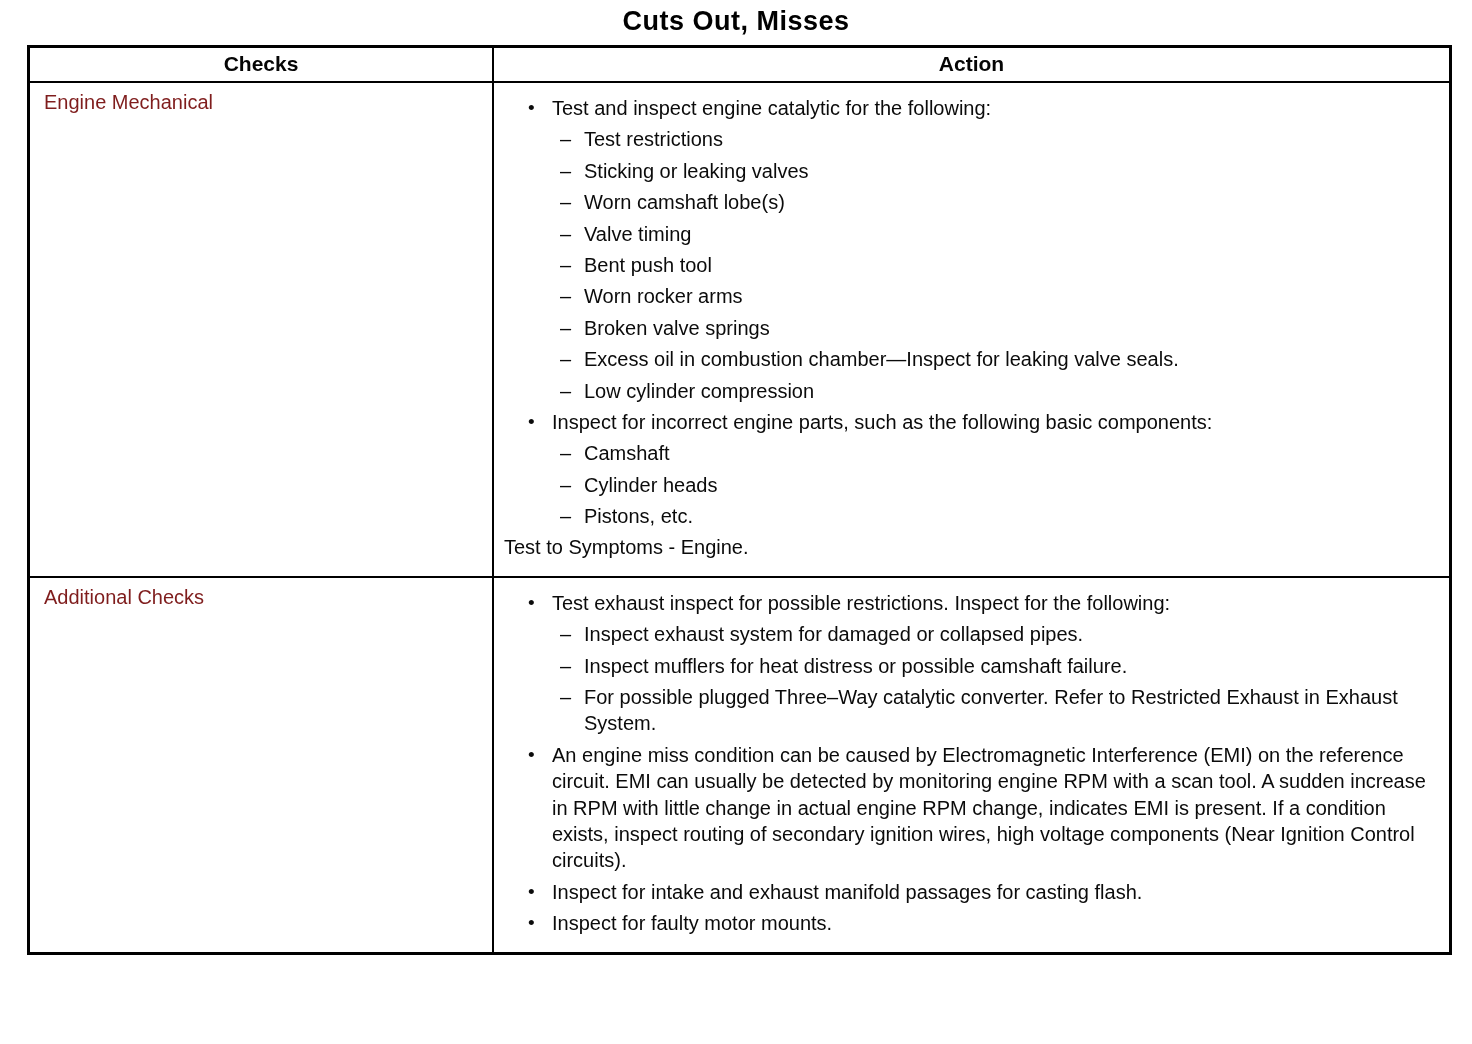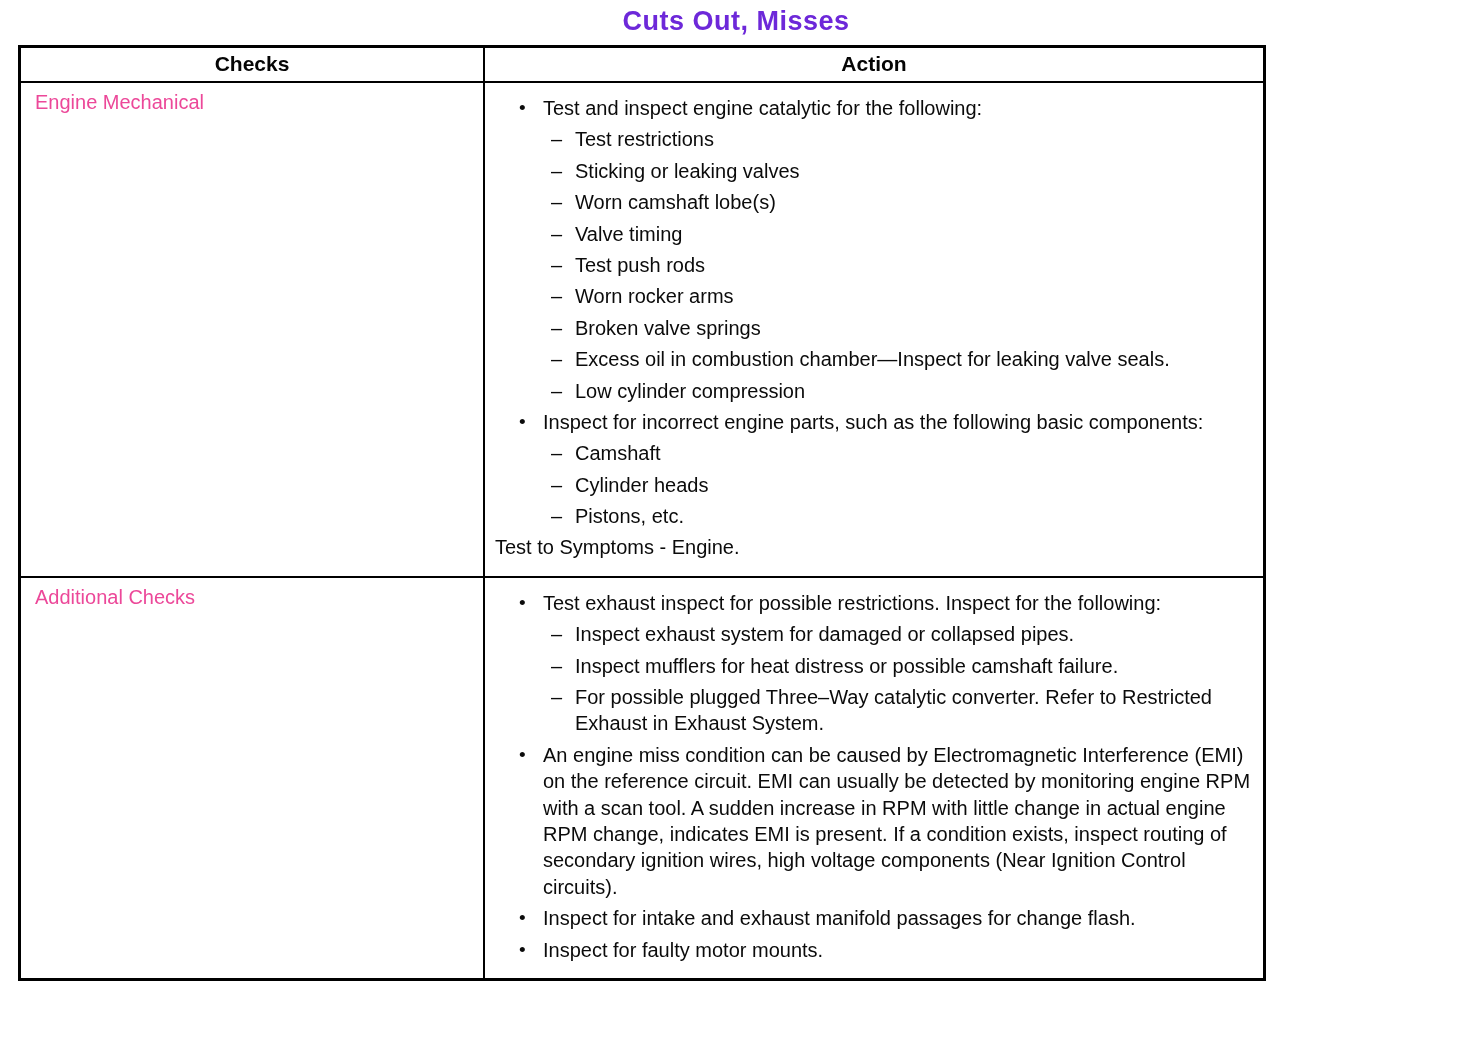--- a/index.html
+++ b/index.html
@@ -16,47 +16,47 @@
     font-family: "Liberation Sans", sans-serif;
     position: relative;
     overflow: hidden;
   }
   .title {
     margin: 6px 0 8px 0;
     text-align: center;
     font-size: 27px;
     font-weight: 700;
     letter-spacing: 0.5px;
-    color: #6d28d9;
+    color: #000000;
   }
   .diag-table {
     border-collapse: collapse;
-    margin-left: 18px;
-    width: 1248px;
+    margin-left: 27px;
+    width: 1425px;
     table-layout: fixed;
     border: 3px solid #000;
   }
   .diag-table th {
     border: 2px solid #000;
     font-size: 21px;
     font-weight: 700;
     text-align: center;
     padding: 4px 6px 5px 6px;
     color: #050505;
   }
   .diag-table td {
     border: 2px solid #000;
     vertical-align: top;
     padding: 8px 10px 10px 10px;
   }
   th.col-checks, td.check-cell { width: 450px; }
   .check-cell {
     font-size: 20px;
     padding-left: 14px !important;
-    color: #ec4899;
+    color: #7f1d1d;
   }
   .action-cell {
     font-size: 20px;
   }
   .item {
     display: flex;
     margin: 4px 0 5px 0;
     line-height: 1.32;
     color: #0b0b0b;
   }
@@ -102,21 +102,21 @@
             <div class="item dash">
               <span class="marker">–</span>
               <span class="item-text"><span>Worn camshaft lobe(s)</span></span>
             </div>
             <div class="item dash">
               <span class="marker">–</span>
               <span class="item-text"><span>Valve timing</span></span>
             </div>
             <div class="item dash">
               <span class="marker">–</span>
-              <span class="item-text"><span>Test push rods</span></span>
+              <span class="item-text"><span>Bent push tool</span></span>
             </div>
             <div class="item dash">
               <span class="marker">–</span>
               <span class="item-text"><span>Worn rocker arms</span></span>
             </div>
             <div class="item dash">
               <span class="marker">–</span>
               <span class="item-text"><span>Broken valve springs</span></span>
             </div>
             <div class="item dash">
@@ -166,21 +166,21 @@
             <div class="item dash">
               <span class="marker">–</span>
               <span class="item-text"><span>For possible plugged Three–Way catalytic converter. Refer to </span><span class="italic">Restricted Exhaust</span><span> in Exhaust System.</span></span>
             </div>
             <div class="item bullet">
               <span class="marker">•</span>
               <span class="item-text"><span>An engine miss condition can be caused by Electromagnetic Interference (EMI) on the reference circuit. EMI can usually be detected by monitoring engine RPM with a scan tool. A sudden increase in RPM with little change in actual engine RPM change, indicates EMI is present. If a condition exists, inspect routing of secondary ignition wires, high voltage components (Near Ignition Control circuits).</span></span>
             </div>
             <div class="item bullet">
               <span class="marker">•</span>
-              <span class="item-text"><span>Inspect for intake and exhaust manifold passages for change flash.</span></span>
+              <span class="item-text"><span>Inspect for intake and exhaust manifold passages for casting flash.</span></span>
             </div>
             <div class="item bullet">
               <span class="marker">•</span>
               <span class="item-text"><span>Inspect for faulty motor mounts.</span></span>
             </div>
           </td>
         </tr>
       </tbody>
   </table>
 </div>

